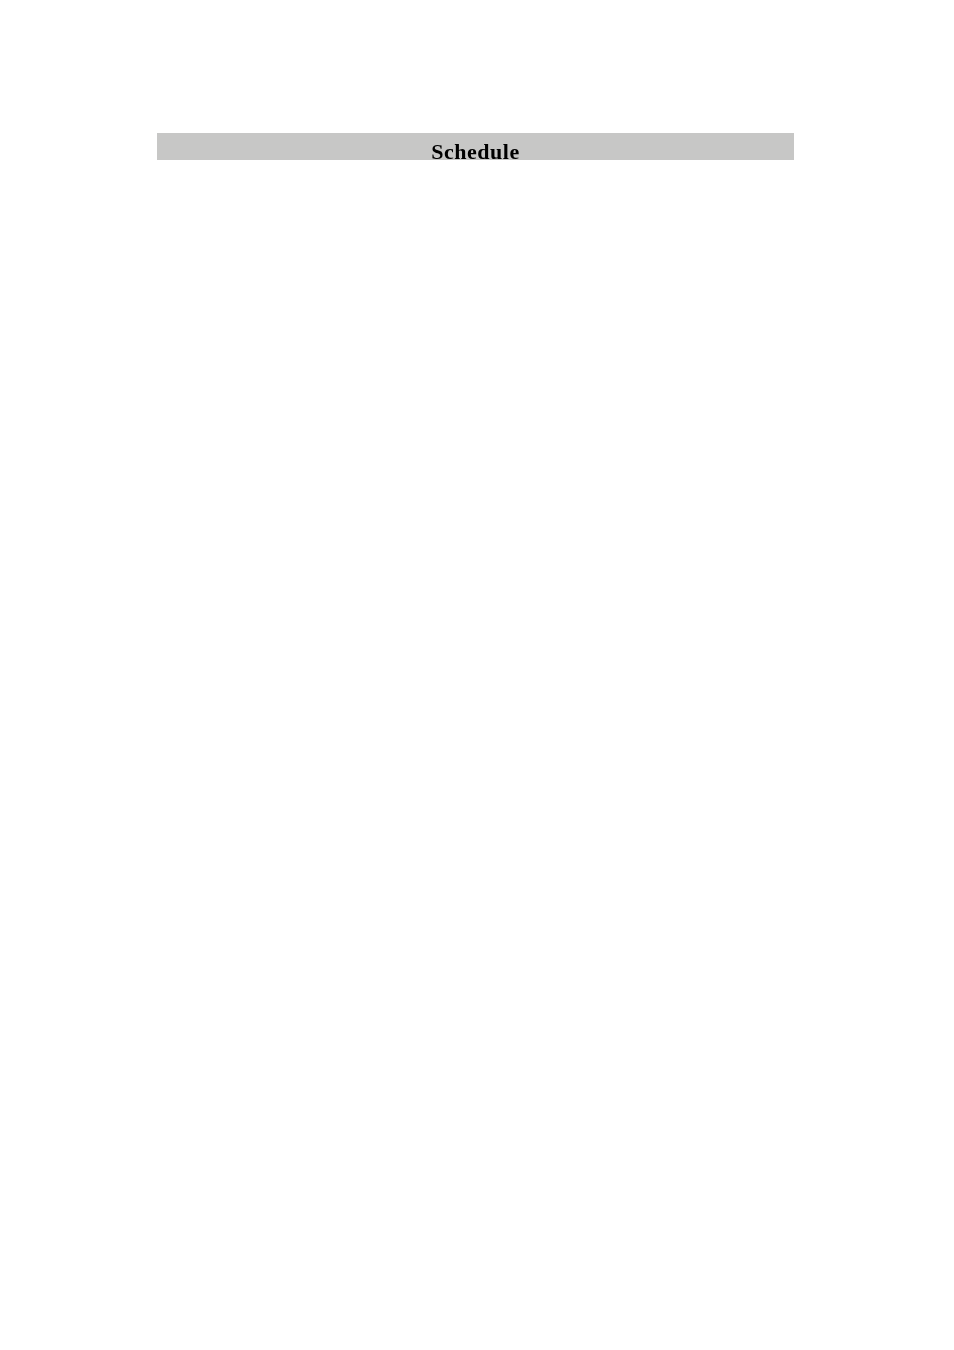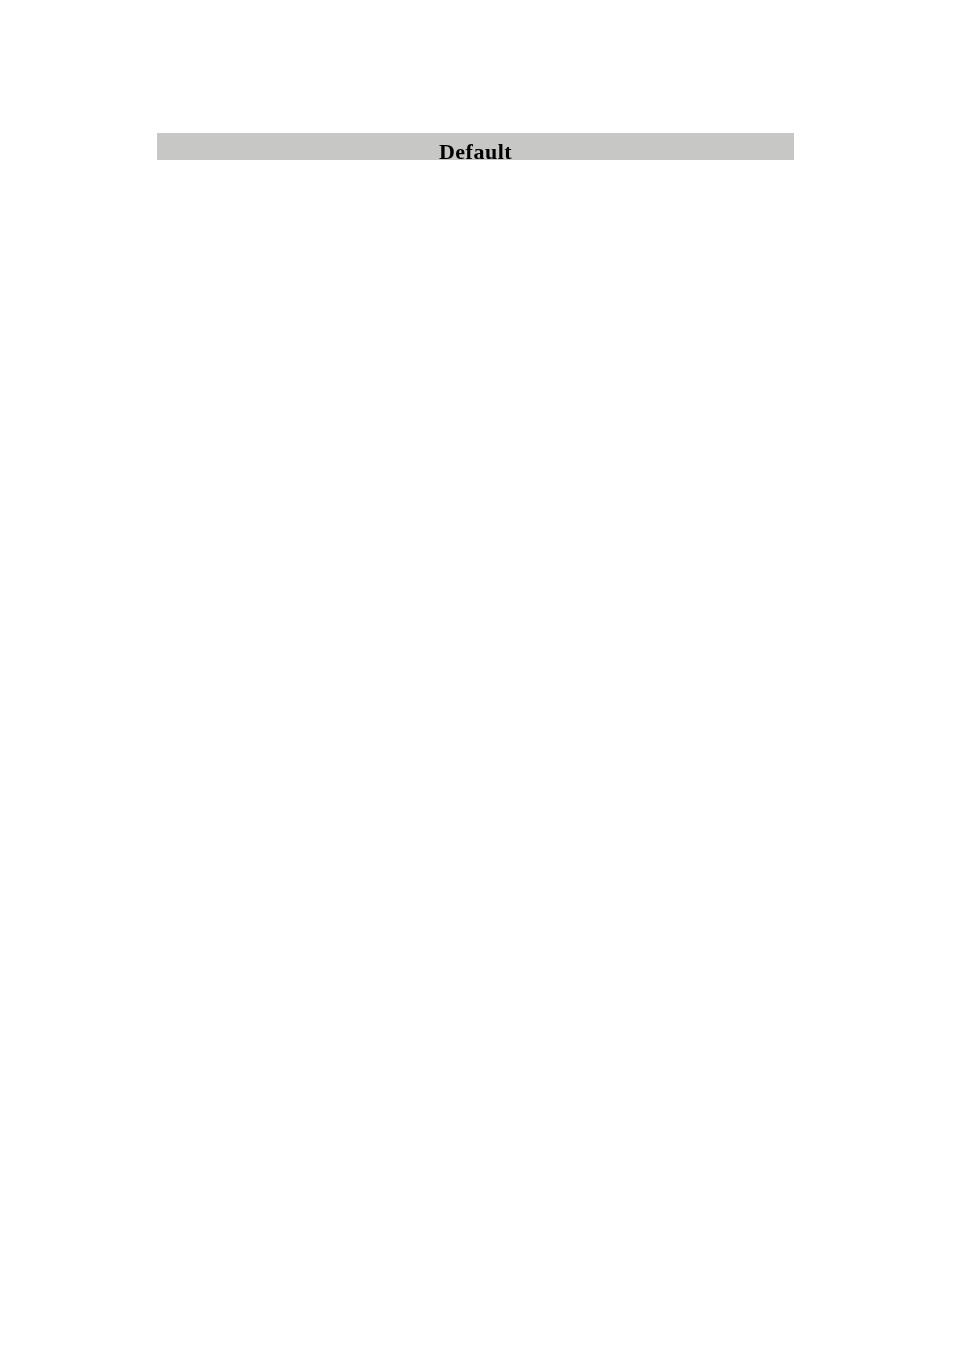--- a/index.html
+++ b/index.html
@@ -287,21 +287,21 @@
   .tick svg { display: block; }
 
 </style>
 </head>
 <body>
 
 <div class="page">
 
   <div class="schedule-panel">
     <div class="sched-title-wrap">
-      <span class="sched-title">Default</span>
+      <span class="sched-title">Schedule</span>
     </div>
 
     <div class="sched-body">
 
       <div class="top-guide">
         <span class="top-left-arrow">
           <svg viewBox="0 0 40 18" width="40" height="18">
             <line x1="10" y1="9" x2="40" y2="9" stroke="#000" stroke-width="2"></line>
             <polygon points="0,9 12,3 12,15" fill="#000"></polygon>
             <line x1="40" y1="3" x2="40" y2="15" stroke="#000" stroke-width="2"></line>

